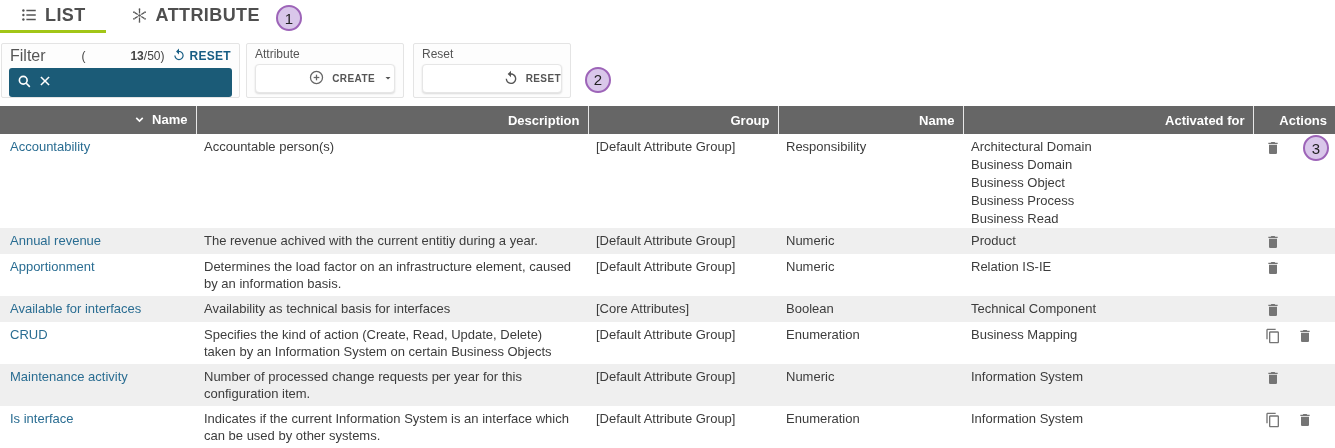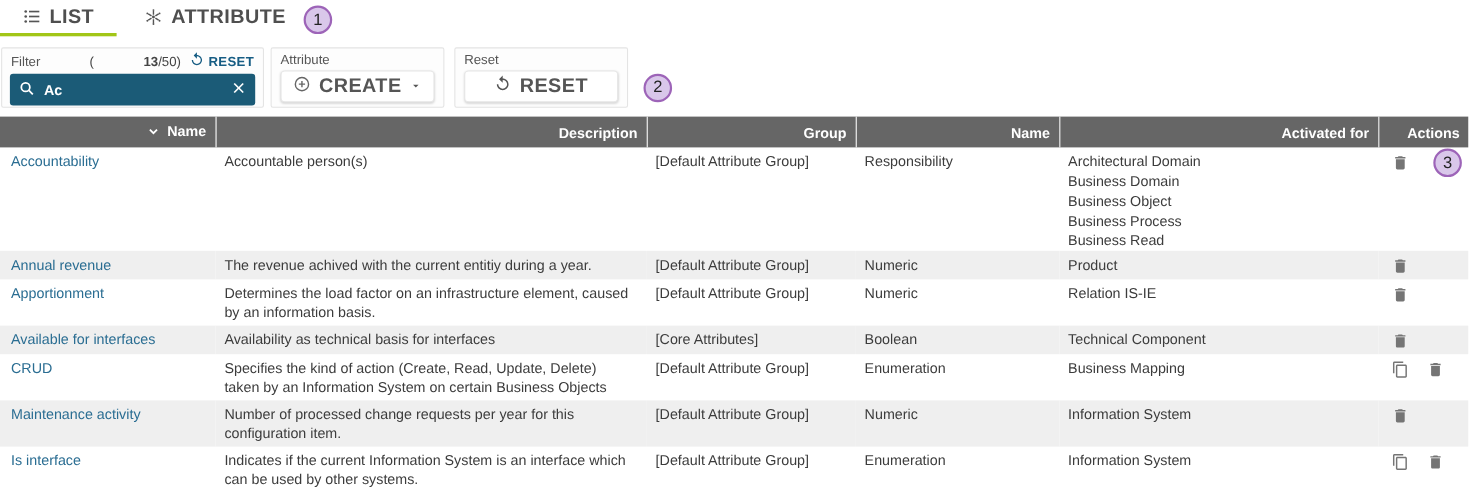--- a/index.html
+++ b/index.html
@@ -33,35 +33,35 @@
          width:26px;height:26px;border-radius:50%;
          background:var(--badge-fill);border:2px solid var(--badge-border);
          color:#222;font-size:15px;flex:0 0 auto;}
   .badge-1{margin-left:6px;margin-bottom:2px;}
   
   .toolbar{display:flex;align-items:flex-start;margin:10px 0 0 1px;height:55px;}
   .panel{border:1px solid #e4e4e4;border-radius:2px;background:#fdfdfd;height:55px;}
   .panel-label{font-size:12px;color:#555;padding:3px 8px 2px;}
   .panel-filter{width:239px;}
   .filter-head{display:flex;align-items:center;padding:3px 8px 2px;}
-  .filter-label{font-size:12px;color:#555;flex:1;}
+  .filter-label{font-size:16px;color:#555;flex:1;}
   .filter-count{font-size:12px;color:#444;margin-right:8px;}
   .filter-count b{font-weight:bold;margin-left:45px;}
   .filter-reset{display:inline-flex;align-items:center;gap:3px;color:var(--reset-link);
                 font-size:12px;font-weight:bold;cursor:pointer;letter-spacing:.3px;}
   .searchbox{display:flex;align-items:center;gap:6px;margin:1px 7px 0;height:29px;
              background:var(--teal);border-radius:3px;padding:0 8px;}
   .searchbox input{flex:1;background:transparent;border:none;outline:none;color:#fff;
                    font-weight:bold;font-size:13px;font-family:inherit;min-width:0;}
   .panel-attribute{width:158px;margin-left:6px;}
   .panel-reset{width:158px;margin-left:9px;}
-  .btn{display:flex;align-items:center;justify-content:center;gap:7px;
+  .btn{display:flex;align-items:center;justify-content:flex-end;gap:7px;
        margin:1px 8px 0;height:29px;background:#fff;border:1px solid #e6e6e6;
        border-radius:4px;box-shadow:0 1px 2px rgba(0,0,0,.14);cursor:pointer;
-       color:#555;font-size:18px;font-weight:bold;letter-spacing:.4px;}
+       color:#555;font-size:10px;font-weight:bold;letter-spacing:.4px;}
   .badge-2{align-self:center;margin-left:14px;margin-top:18px;}
   
   table{border-collapse:collapse;table-layout:fixed;width:1335px;margin-top:8px;}
   thead th{background:var(--header-bg);color:#fff;font-size:13px;font-weight:bold;
            text-align:right;height:28px;padding:0 8px;border-left:1px solid rgba(255,255,255,.85);}
   thead th:first-child{border-left:none;padding-left:10px;}
   thead th .sort{margin-right:6px;vertical-align:-2px;}
   tbody td{vertical-align:top;padding:4px 14px 4px 8px;font-size:13px;line-height:17px;color:#3c3c3c;}
   tbody td:first-child{padding-left:10px;}
   tbody tr:nth-child(even){background:var(--row-alt);}
@@ -124,21 +124,20 @@
               <path d="M12 5V1L7 6l5 5V7c3.31 0 6 2.69 6 6s-2.69 6-6 6-6-2.69-6-6H4c0 4.42 3.58 8 8 8s8-3.58 8-8-3.58-8-8-8z"></path>
             </svg></span>
         <span>RESET</span>
       </span>
     </div>
     <div class="searchbox">
       <span><svg width="15" height="15" viewBox="0 0 24 24" fill="none" stroke="#fff" stroke-width="2.6">
             <circle cx="10" cy="10" r="6.2"></circle>
             <line x1="14.8" y1="14.8" x2="20.5" y2="20.5"></line>
           </svg></span>
-      <input type="text" value="Ac" style="">
       <span><svg width="14" height="14" viewBox="0 0 24 24" fill="none" stroke="#fff" stroke-width="2.6">
             <line x1="5" y1="5" x2="19" y2="19"></line>
             <line x1="19" y1="5" x2="5" y2="19"></line>
           </svg></span>
     </div>
   </div>
 
   <div class="panel panel-attribute">
     <div class="panel-label">Attribute</div>
     <div class="btn">

